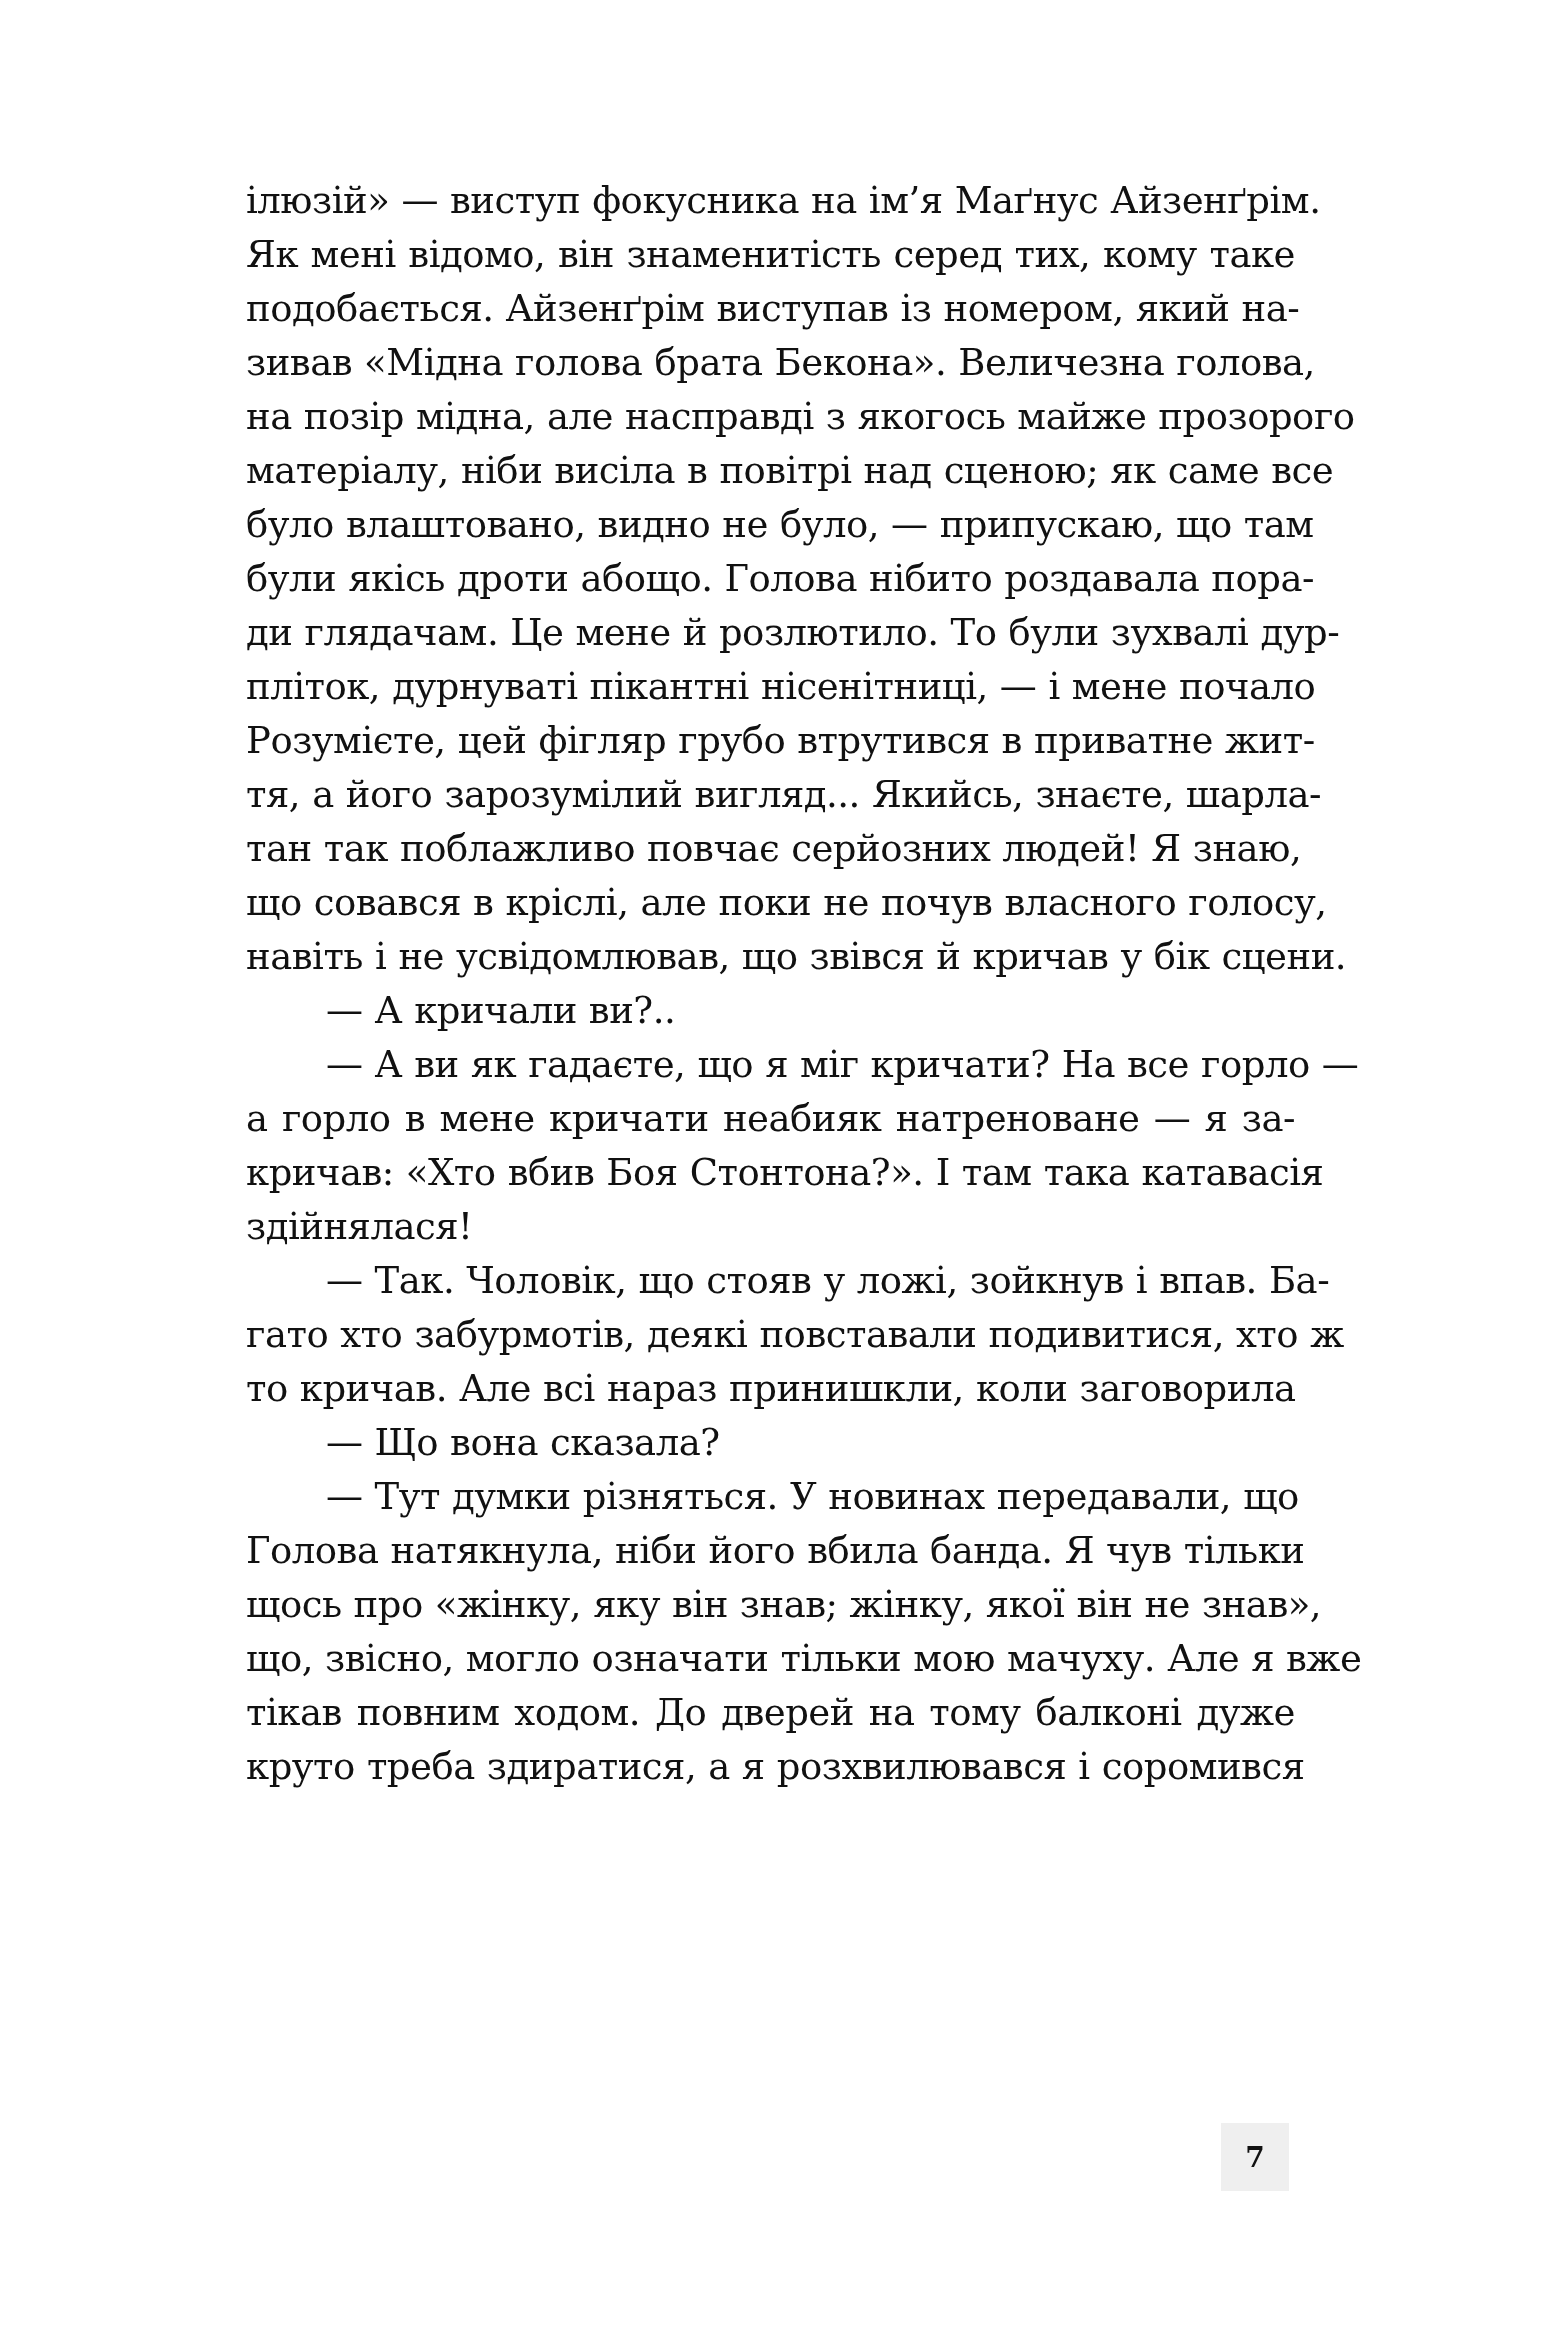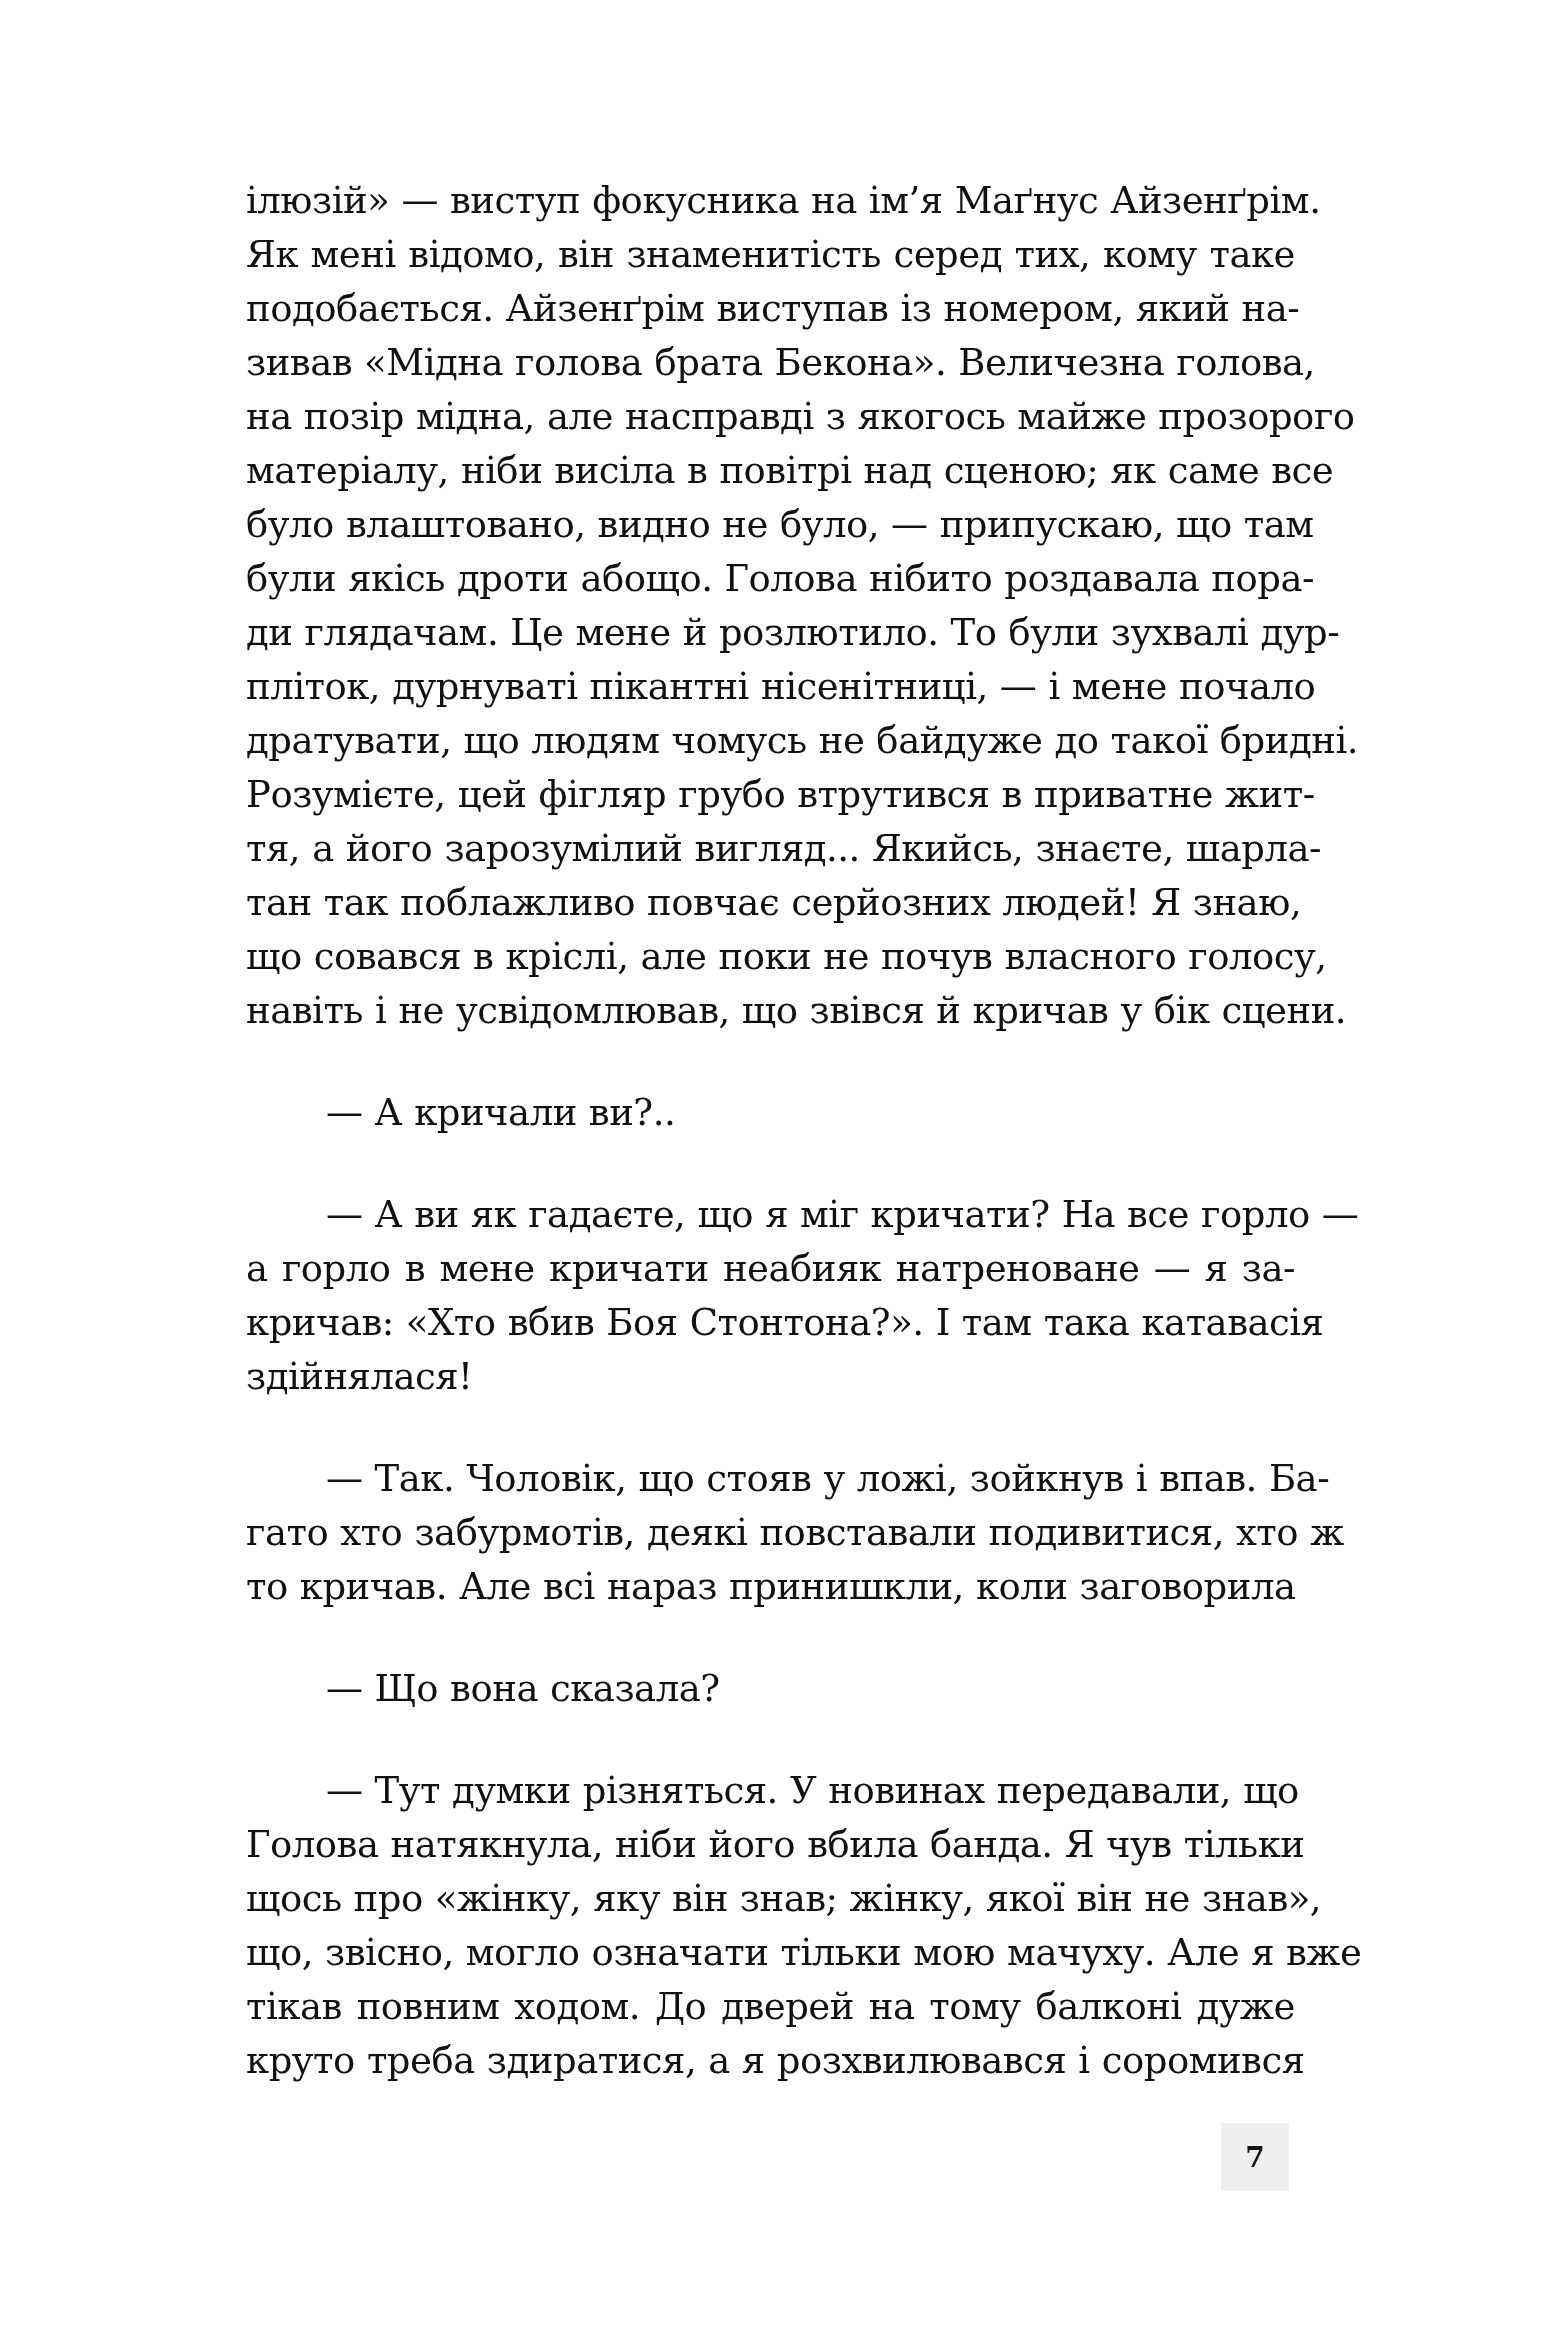--- a/index.html
+++ b/index.html
@@ -37,21 +37,20 @@
       white-space: nowrap;
       height: 54px;
       text-align: justify;
       text-align-last: justify;
     }
     .line.last {
       text-align-last: left;
     }
     .line.indent {
       padding-left: 80px;
-      margin-top: 48px;
     }
     .page-number-box {
       position: absolute;
       left: 1221px;
       top: 2123px;
       width: 68px;
       height: 68px;
       background: #efefef;
       display: flex;
       align-items: center;
@@ -70,21 +69,20 @@
       <span class="line">ілюзій» — виступ фокусника на ім’я Маґнус Айзенґрім.</span>
       <span class="line">Як мені відомо, він знаменитість серед тих, кому таке</span>
       <span class="line">подобається. Айзенґрім виступав із номером, який на-</span>
       <span class="line">зивав «Мідна голова брата Бекона». Величезна голова,</span>
       <span class="line">на позір мідна, але насправді з якогось майже прозорого</span>
       <span class="line">матеріалу, ніби висіла в повітрі над сценою; як саме все</span>
       <span class="line">було влаштовано, видно не було, — припускаю, що там</span>
       <span class="line">були якісь дроти абощо. Голова нібито роздавала пора-</span>
       <span class="line">ди глядачам. Це мене й розлютило. То були зухвалі дур-</span>
       <span class="line">пліток, дурнуваті пікантні нісенітниці, — і мене почало</span>
-      <span class="line">дратувати, що людям чомусь не байдуже до такої бридні.</span>
       <span class="line">Розумієте, цей фігляр грубо втрутився в приватне жит-</span>
       <span class="line">тя, а його зарозумілий вигляд... Якийсь, знаєте, шарла-</span>
       <span class="line">тан так поблажливо повчає серйозних людей! Я знаю,</span>
       <span class="line">що совався в кріслі, але поки не почув власного голосу,</span>
       <span class="line last">навіть і не усвідомлював, що звівся й кричав у бік сцени.</span>
       <span class="line indent last">— А кричали ви?..</span>
       <span class="line indent">— А ви як гадаєте, що я міг кричати? На все горло —</span>
       <span class="line">а горло в мене кричати неабияк натреноване — я за-</span>
       <span class="line">кричав: «Хто вбив Боя Стонтона?». І там така катавасія</span>
       <span class="line last">здійнялася!</span>

